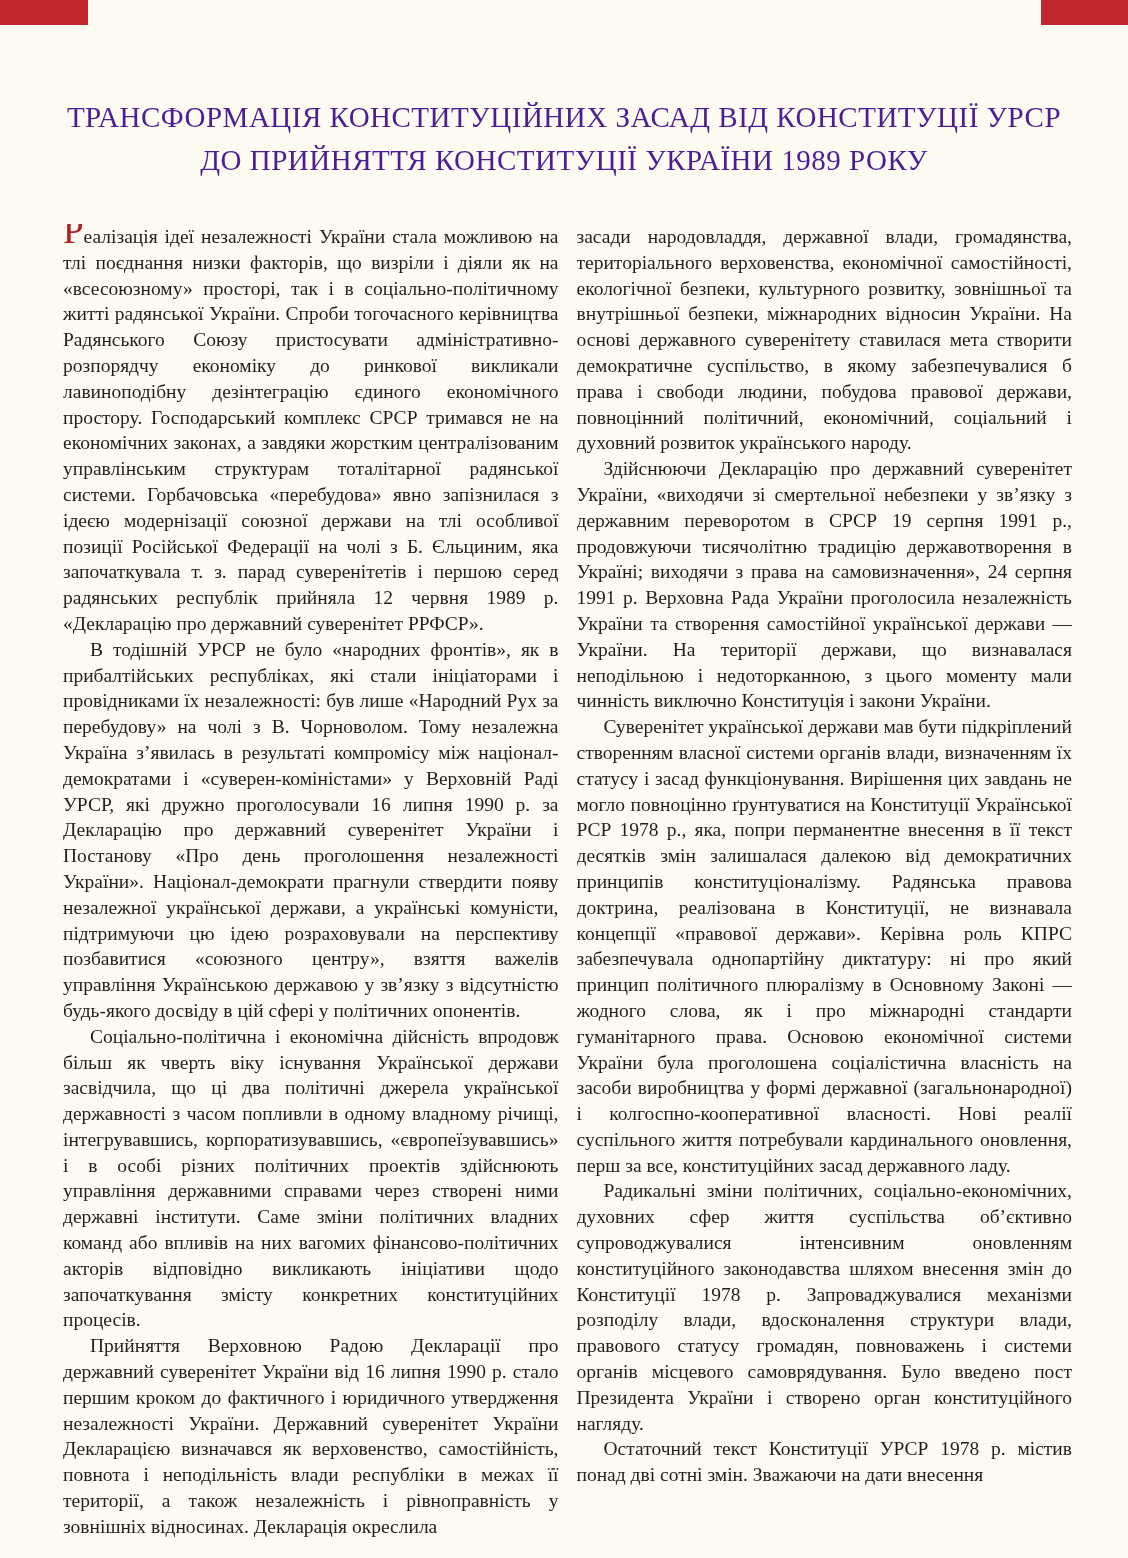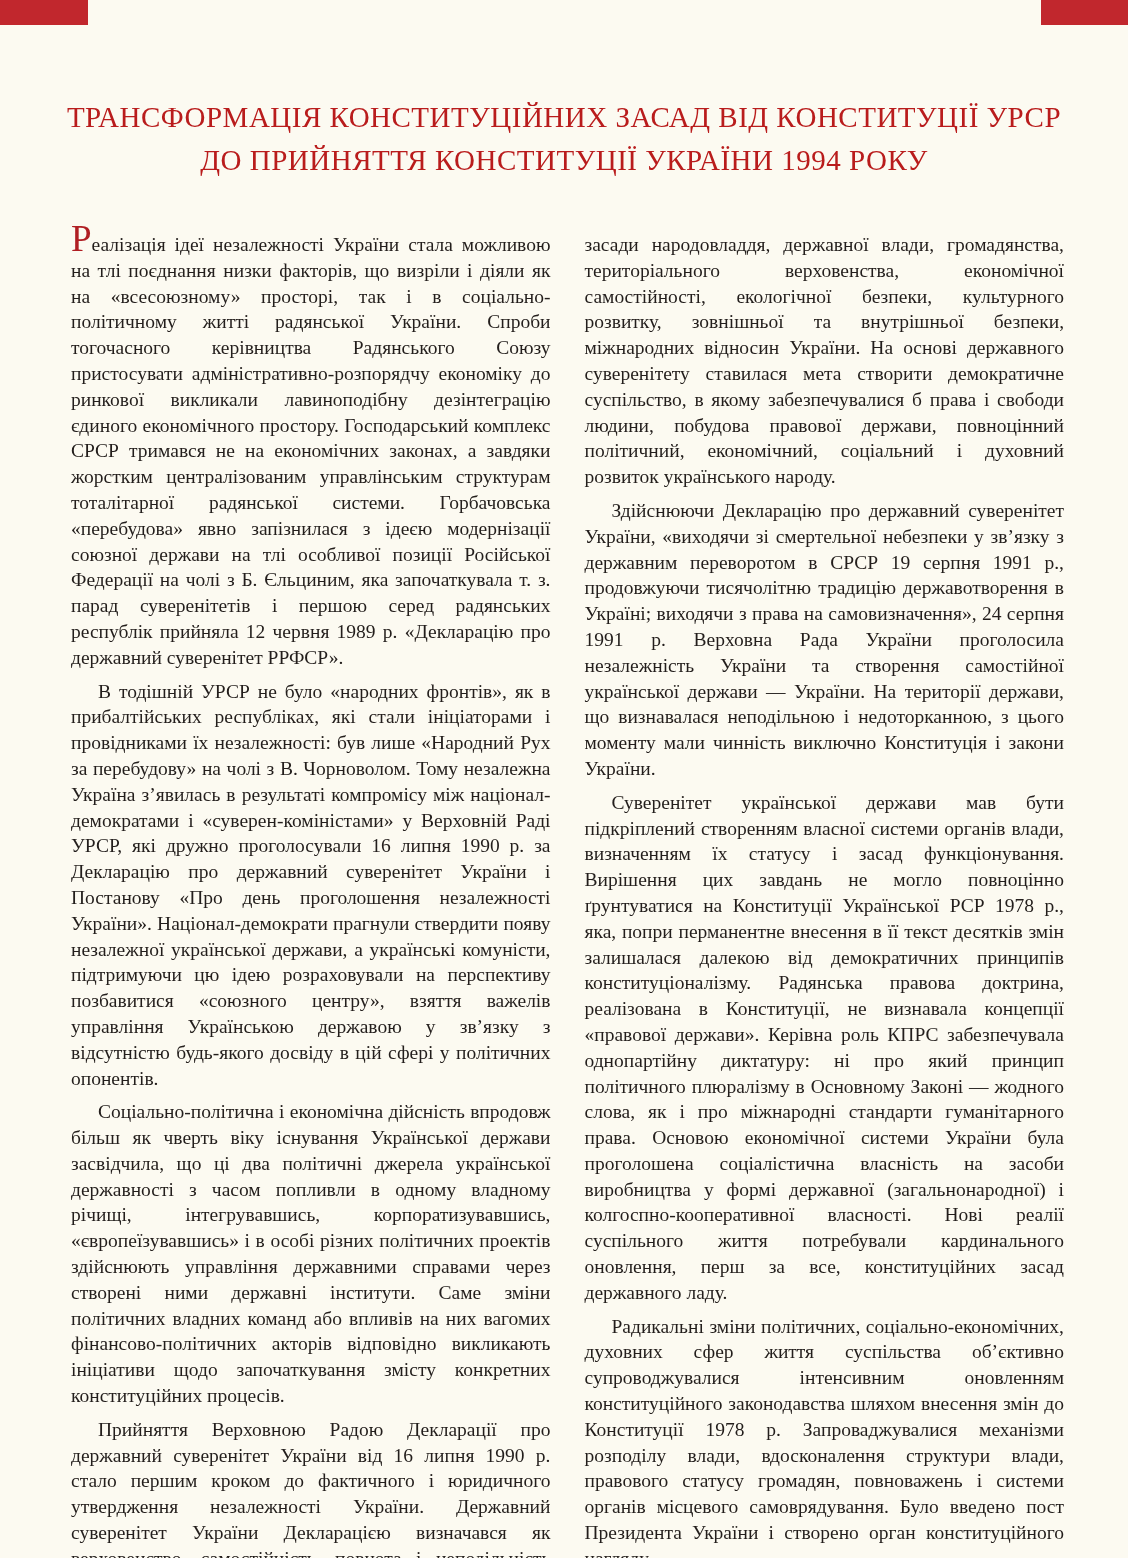--- a/index.html
+++ b/index.html
@@ -20,38 +20,38 @@
     top: 0;
     height: 25px;
     background: #c1272d;
   }
   .corner-left { left: 0; width: 88px; }
   .corner-right { right: 0; width: 87px; }
   .title {
     margin: 0;
     padding-top: 96px;
     text-align: center;
-    color: #b91c1c;
+    color: #4c1d95;
     font-size: 29px;
     line-height: 43px;
     font-weight: normal;
     letter-spacing: 0.5px;
   }
   .title-line { display: block; }
   .columns {
     display: flex;
     gap: 18px;
     padding: 42px 56px 0 63px;
   }
   .col {
     width: 497px;
     overflow: hidden;
   }
   .para {
-    margin: 8px;
+    margin: 0;
     font-size: 19.5px;
     line-height: 25.8px;
     color: #231e1c;
     text-align: justify;
     hyphens: auto;
     -webkit-hyphens: auto;
   }
   .indent { text-indent: 27px; }
   .dropcap {
     font-size: 37px;
@@ -62,21 +62,21 @@
 </head>
 <body>
 
 <div class="page">
 
   <div class="corner corner-left"></div>
   <div class="corner corner-right"></div>
 
   <h1 class="title">
     <span class="title-line">ТРАНСФОРМАЦІЯ КОНСТИТУЦІЙНИХ ЗАСАД ВІД КОНСТИТУЦІЇ УРСР</span>
-    <span class="title-line">ДО ПРИЙНЯТТЯ КОНСТИТУЦІЇ УКРАЇНИ 1994 РОКУ</span>
+    <span class="title-line">ДО ПРИЙНЯТТЯ КОНСТИТУЦІЇ УКРАЇНИ 1989 РОКУ</span>
   </h1>
 
   <div class="columns">
 
     <div class="col">
       <p class="para"><span class="dropcap">Р</span><span>еалізація ідеї незалежності України стала можливою на тлі поєднання низки факторів, що визріли і діяли як на «всесоюзному» просторі, так і в соціально-політичному житті радянської України. Спроби тогочасного керівництва Радянського Союзу пристосувати адміністративно-розпорядчу економіку до ринкової викликали лавиноподібну дезінтеграцію єдиного економічного простору. Господарський комплекс СРСР тримався не на економічних законах, а завдяки жорстким централізованим управлінським структурам тоталітарної радянської системи. Горбачовська «перебудова» явно запізнилася з ідеєю модернізації союзної держави на тлі особливої позиції Російської Федерації на чолі з Б. Єльциним, яка започаткувала т. з. парад суверенітетів і першою серед радянських республік прийняла 12 червня 1989 р. «Декларацію про державний суверенітет РРФСР».</span></p>
       <p class="para indent">В тодішній УРСР не було «народних фронтів», як в прибалтійських республіках, які стали ініціаторами і провідниками їх незалежності: був лише «Народний Рух за перебудову» на чолі з В. Чорноволом. Тому незалежна Україна з’явилась в результаті компромісу між націонал-демократами і «суверен-коміністами» у Верховній Раді УРСР, які дружно проголосували 16 липня 1990 р. за Декларацію про державний суверенітет України і Постанову «Про день проголошення незалежності України». Націонал-демократи прагнули ствердити появу незалежної української держави, а українські комуністи, підтримуючи цю ідею розраховували на перспективу позбавитися «союзного центру», взяття важелів управління Українською державою у зв’язку з відсутністю будь-якого досвіду в цій сфері у політичних опонентів.</p>
       <p class="para indent">Соціально-політична і економічна дійсність впродовж більш як чверть віку існування Української держави засвідчила, що ці два політичні джерела української державності з часом попливли в одному владному річищі, інтегрувавшись, корпоратизувавшись, «європеїзувавшись» і в особі різних політичних проектів здійснюють управління державними справами через створені ними державні інститути. Саме зміни політичних владних команд або впливів на них вагомих фінансово-політичних акторів відповідно викликають ініціативи щодо започаткування змісту конкретних конституційних процесів.</p>
       <p class="para indent">Прийняття Верховною Радою Декларації про державний суверенітет України від 16 липня 1990 р. стало першим кроком до фактичного і юридичного утвердження незалежності України. Державний суверенітет України Декларацією визначався як верховенство, самостійність, повнота і неподільність влади республіки в межах її території, а також незалежність і рівноправність у зовнішніх відносинах. Декларація окреслила</p>
     </div>

